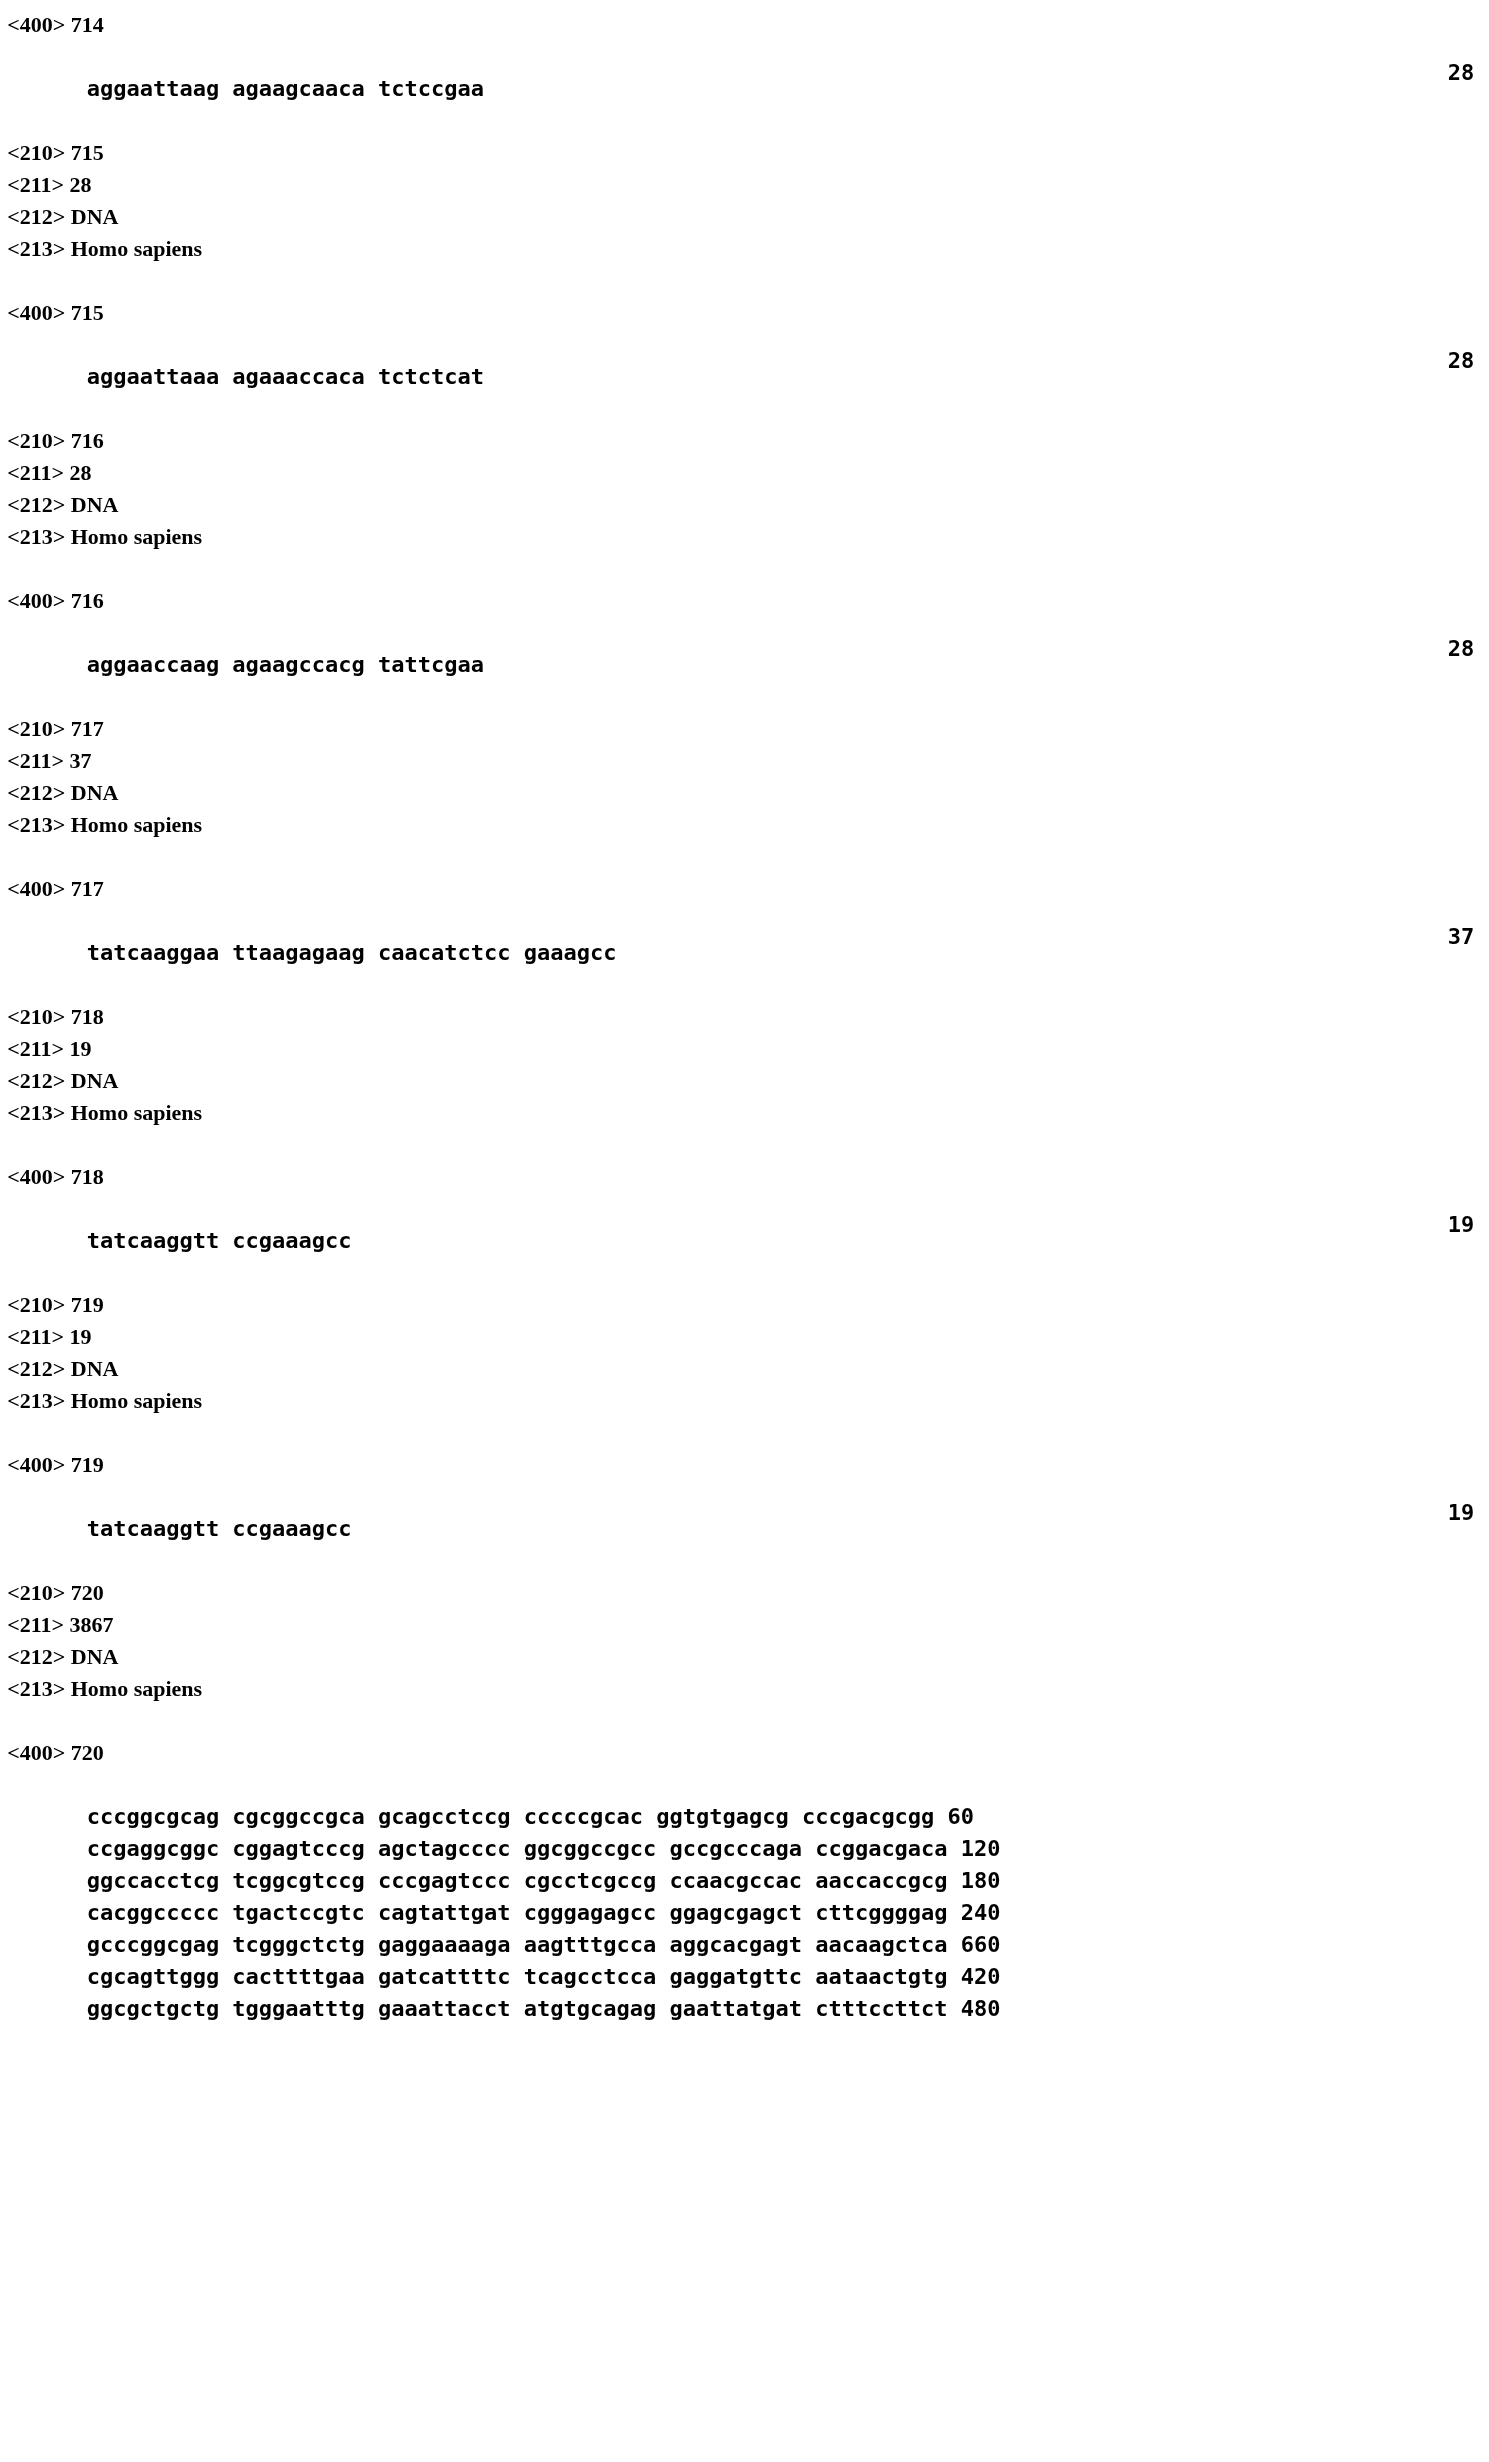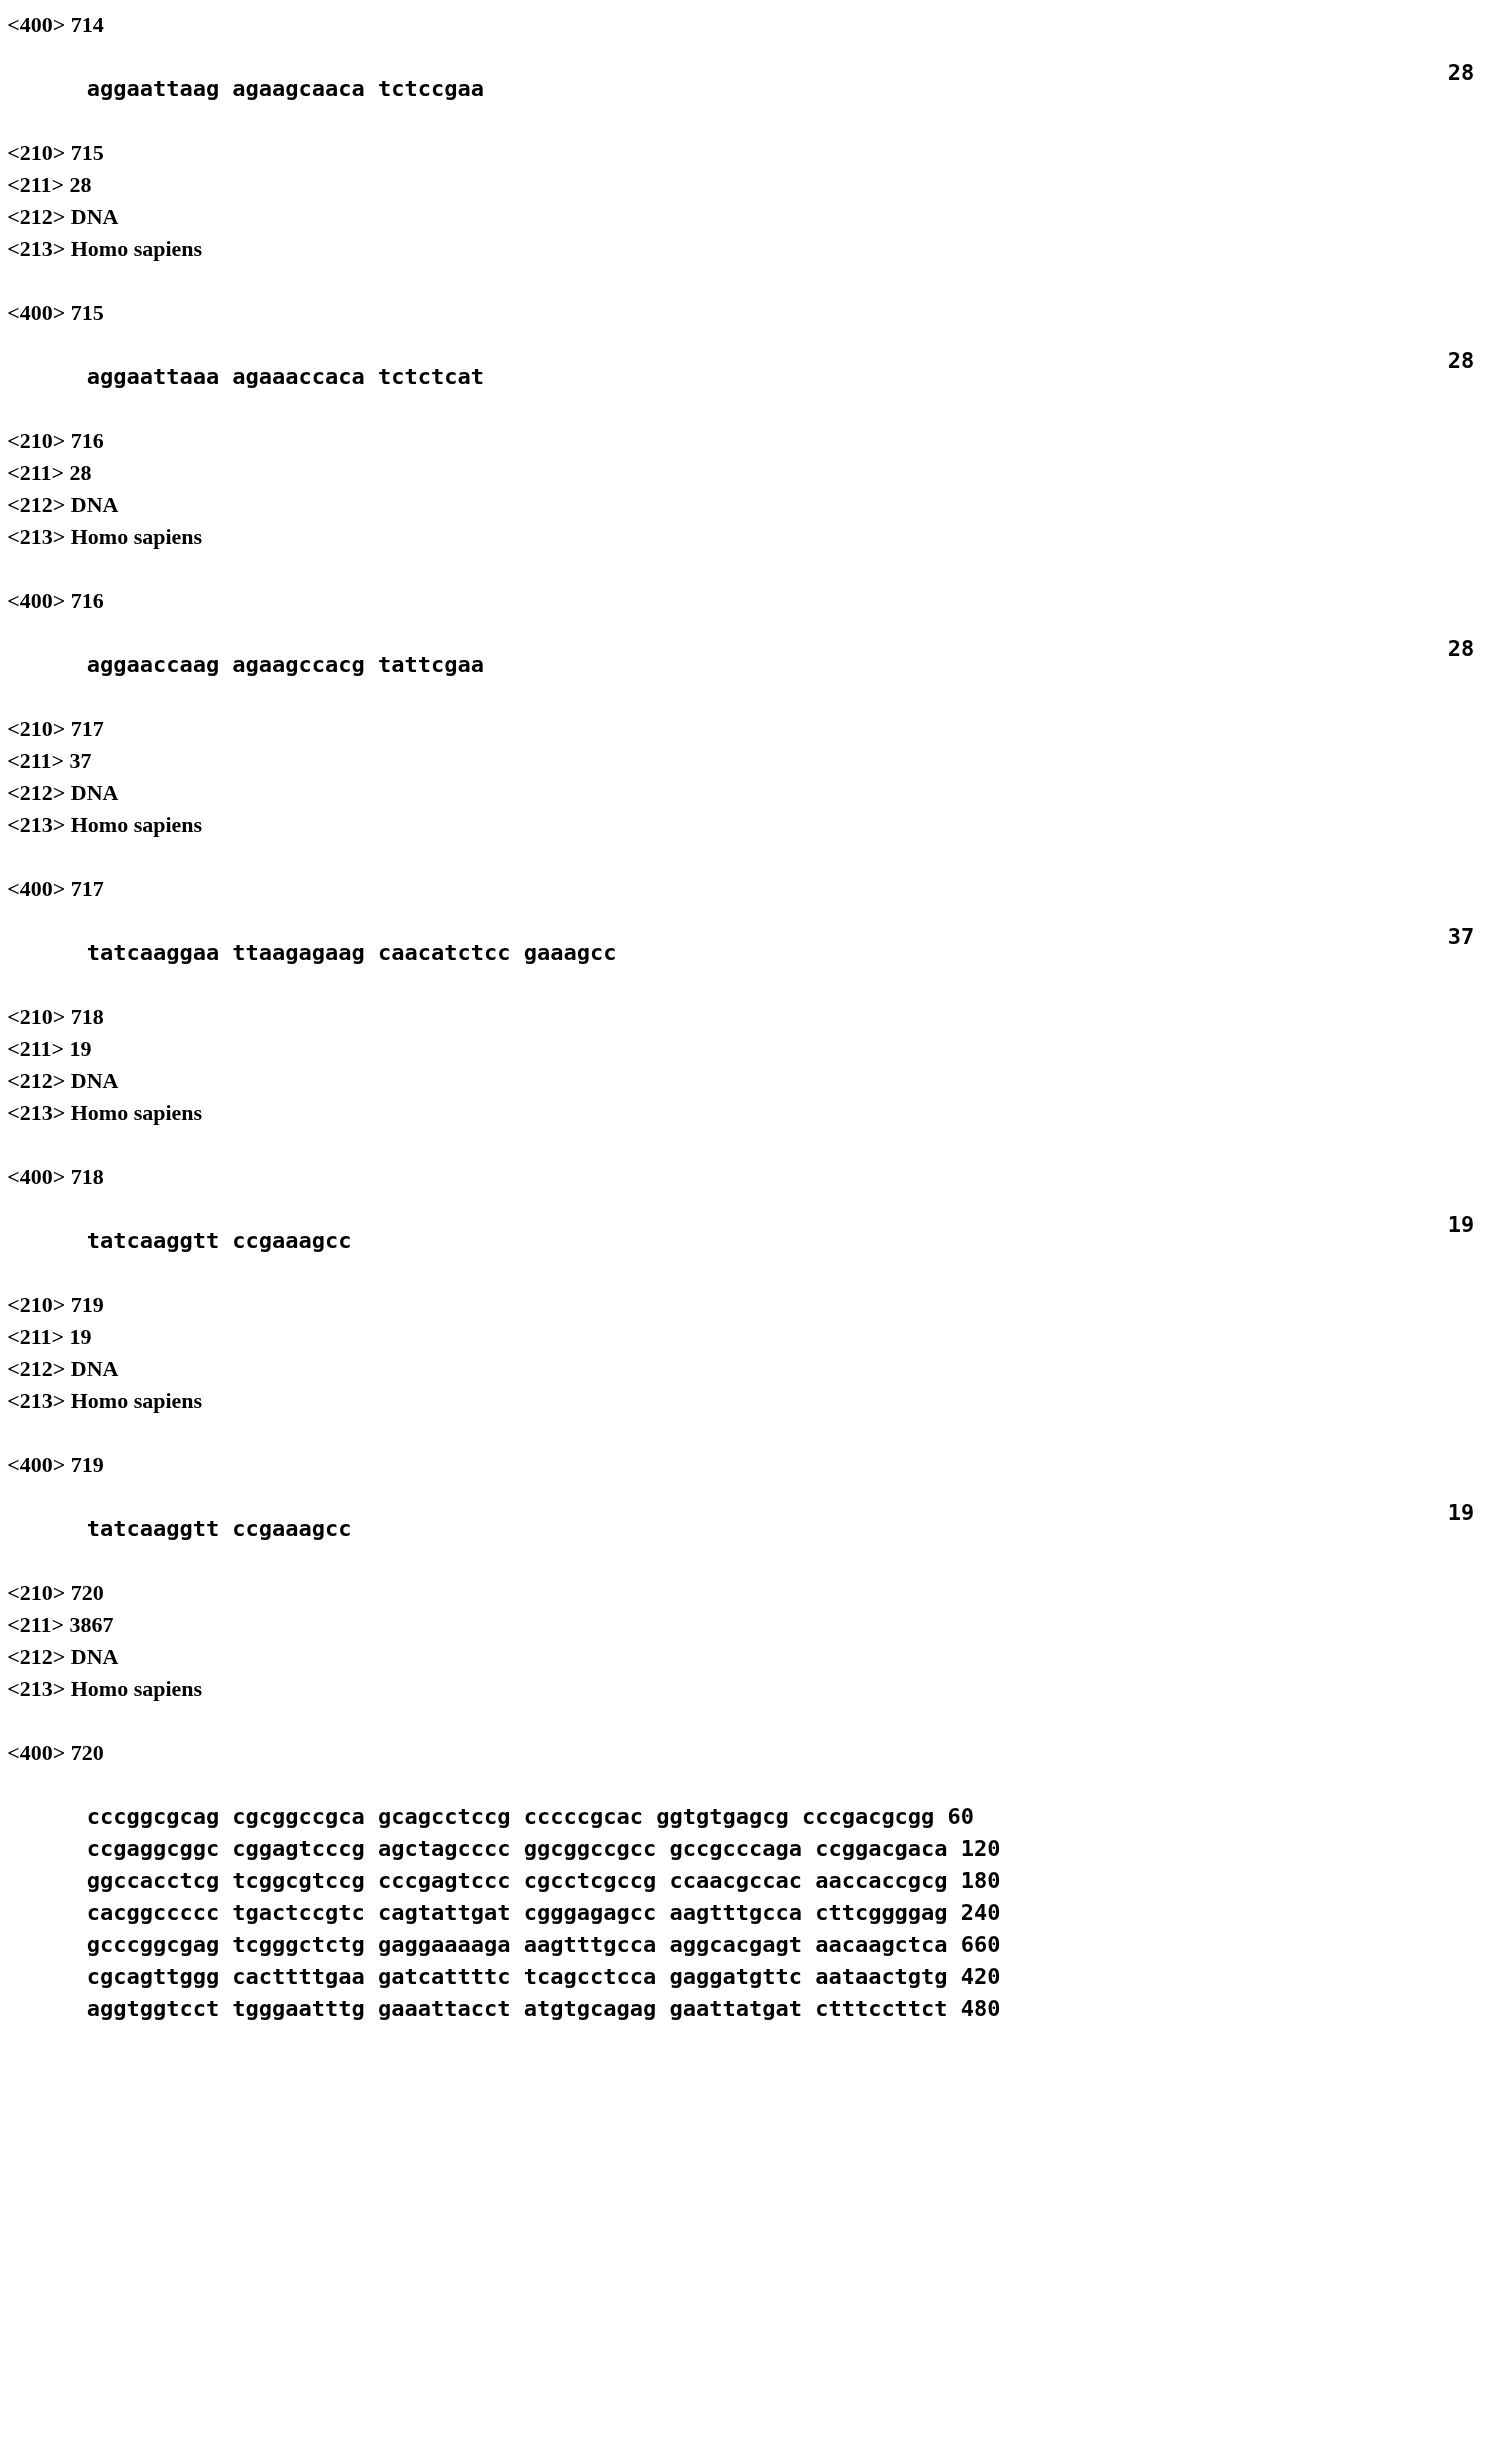--- a/index.html
+++ b/index.html
@@ -163,27 +163,27 @@
     <div class="seqline">
       <span>cccggcgcag cgcggccgca gcagcctccg cccccgcac ggtgtgagcg cccgacgcgg </span><span class="num inline">60</span>
     </div>
     <div class="seqline">
       <span>ccgaggcggc cggagtcccg agctagcccc ggcggccgcc gccgcccaga ccggacgaca </span><span class="num inline">120</span>
     </div>
     <div class="seqline">
       <span>ggccacctcg tcggcgtccg cccgagtccc cgcctcgccg ccaacgccac aaccaccgcg </span><span class="num inline">180</span>
     </div>
     <div class="seqline">
-      <span>cacggccccc tgactccgtc cagtattgat cgggagagcc aagtttgcca cttcggggag </span><span class="num inline">240</span>
+      <span>cacggccccc tgactccgtc cagtattgat cgggagagcc ggagcgagct cttcggggag </span><span class="num inline">240</span>
     </div>
     <div class="seqline">
       <span>gcccggcgag tcgggctctg gaggaaaaga aagtttgcca aggcacgagt aacaagctca </span><span class="num inline">660</span>
     </div>
     <div class="seqline">
       <span>cgcagttggg cacttttgaa gatcattttc tcagcctcca gaggatgttc aataactgtg </span><span class="num inline">420</span>
     </div>
     <div class="seqline">
-      <span>aggtggtcct tgggaatttg gaaattacct atgtgcagag gaattatgat ctttccttct </span><span class="num inline">480</span>
+      <span>ggcgctgctg tgggaatttg gaaattacct atgtgcagag gaattatgat ctttccttct </span><span class="num inline">480</span>
     </div>
   </div>
 
 </div>
 
 
 </body></html>

